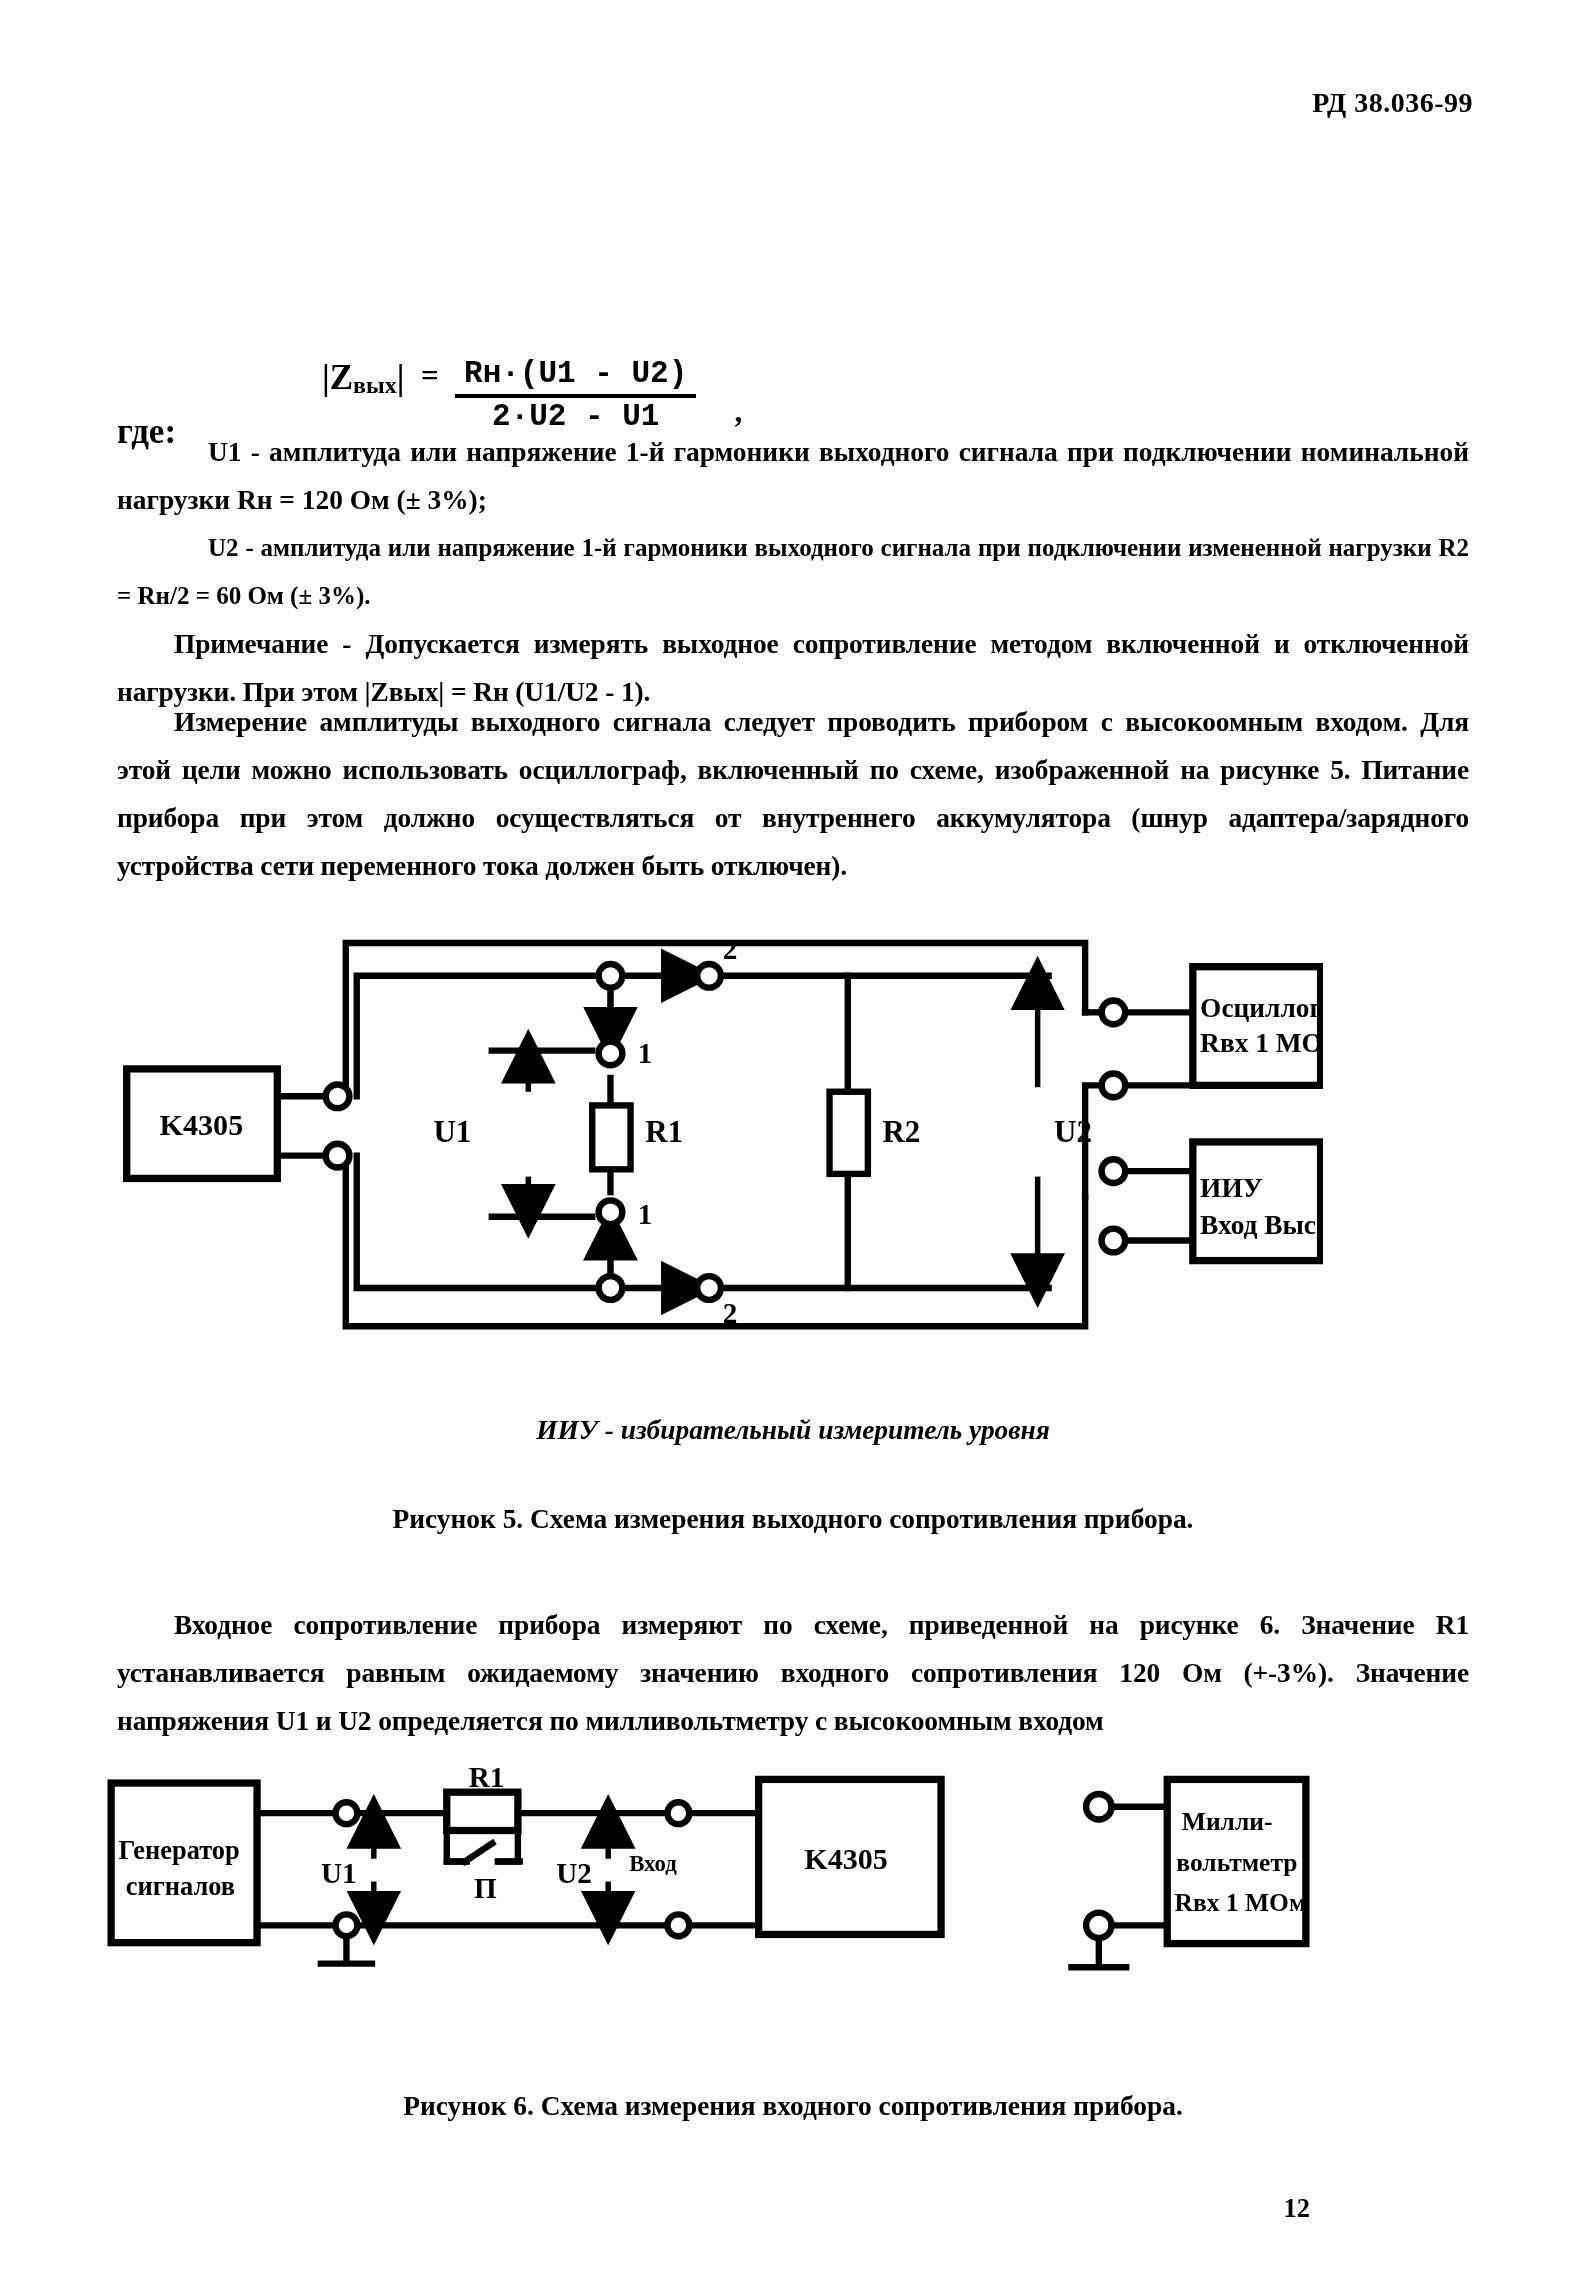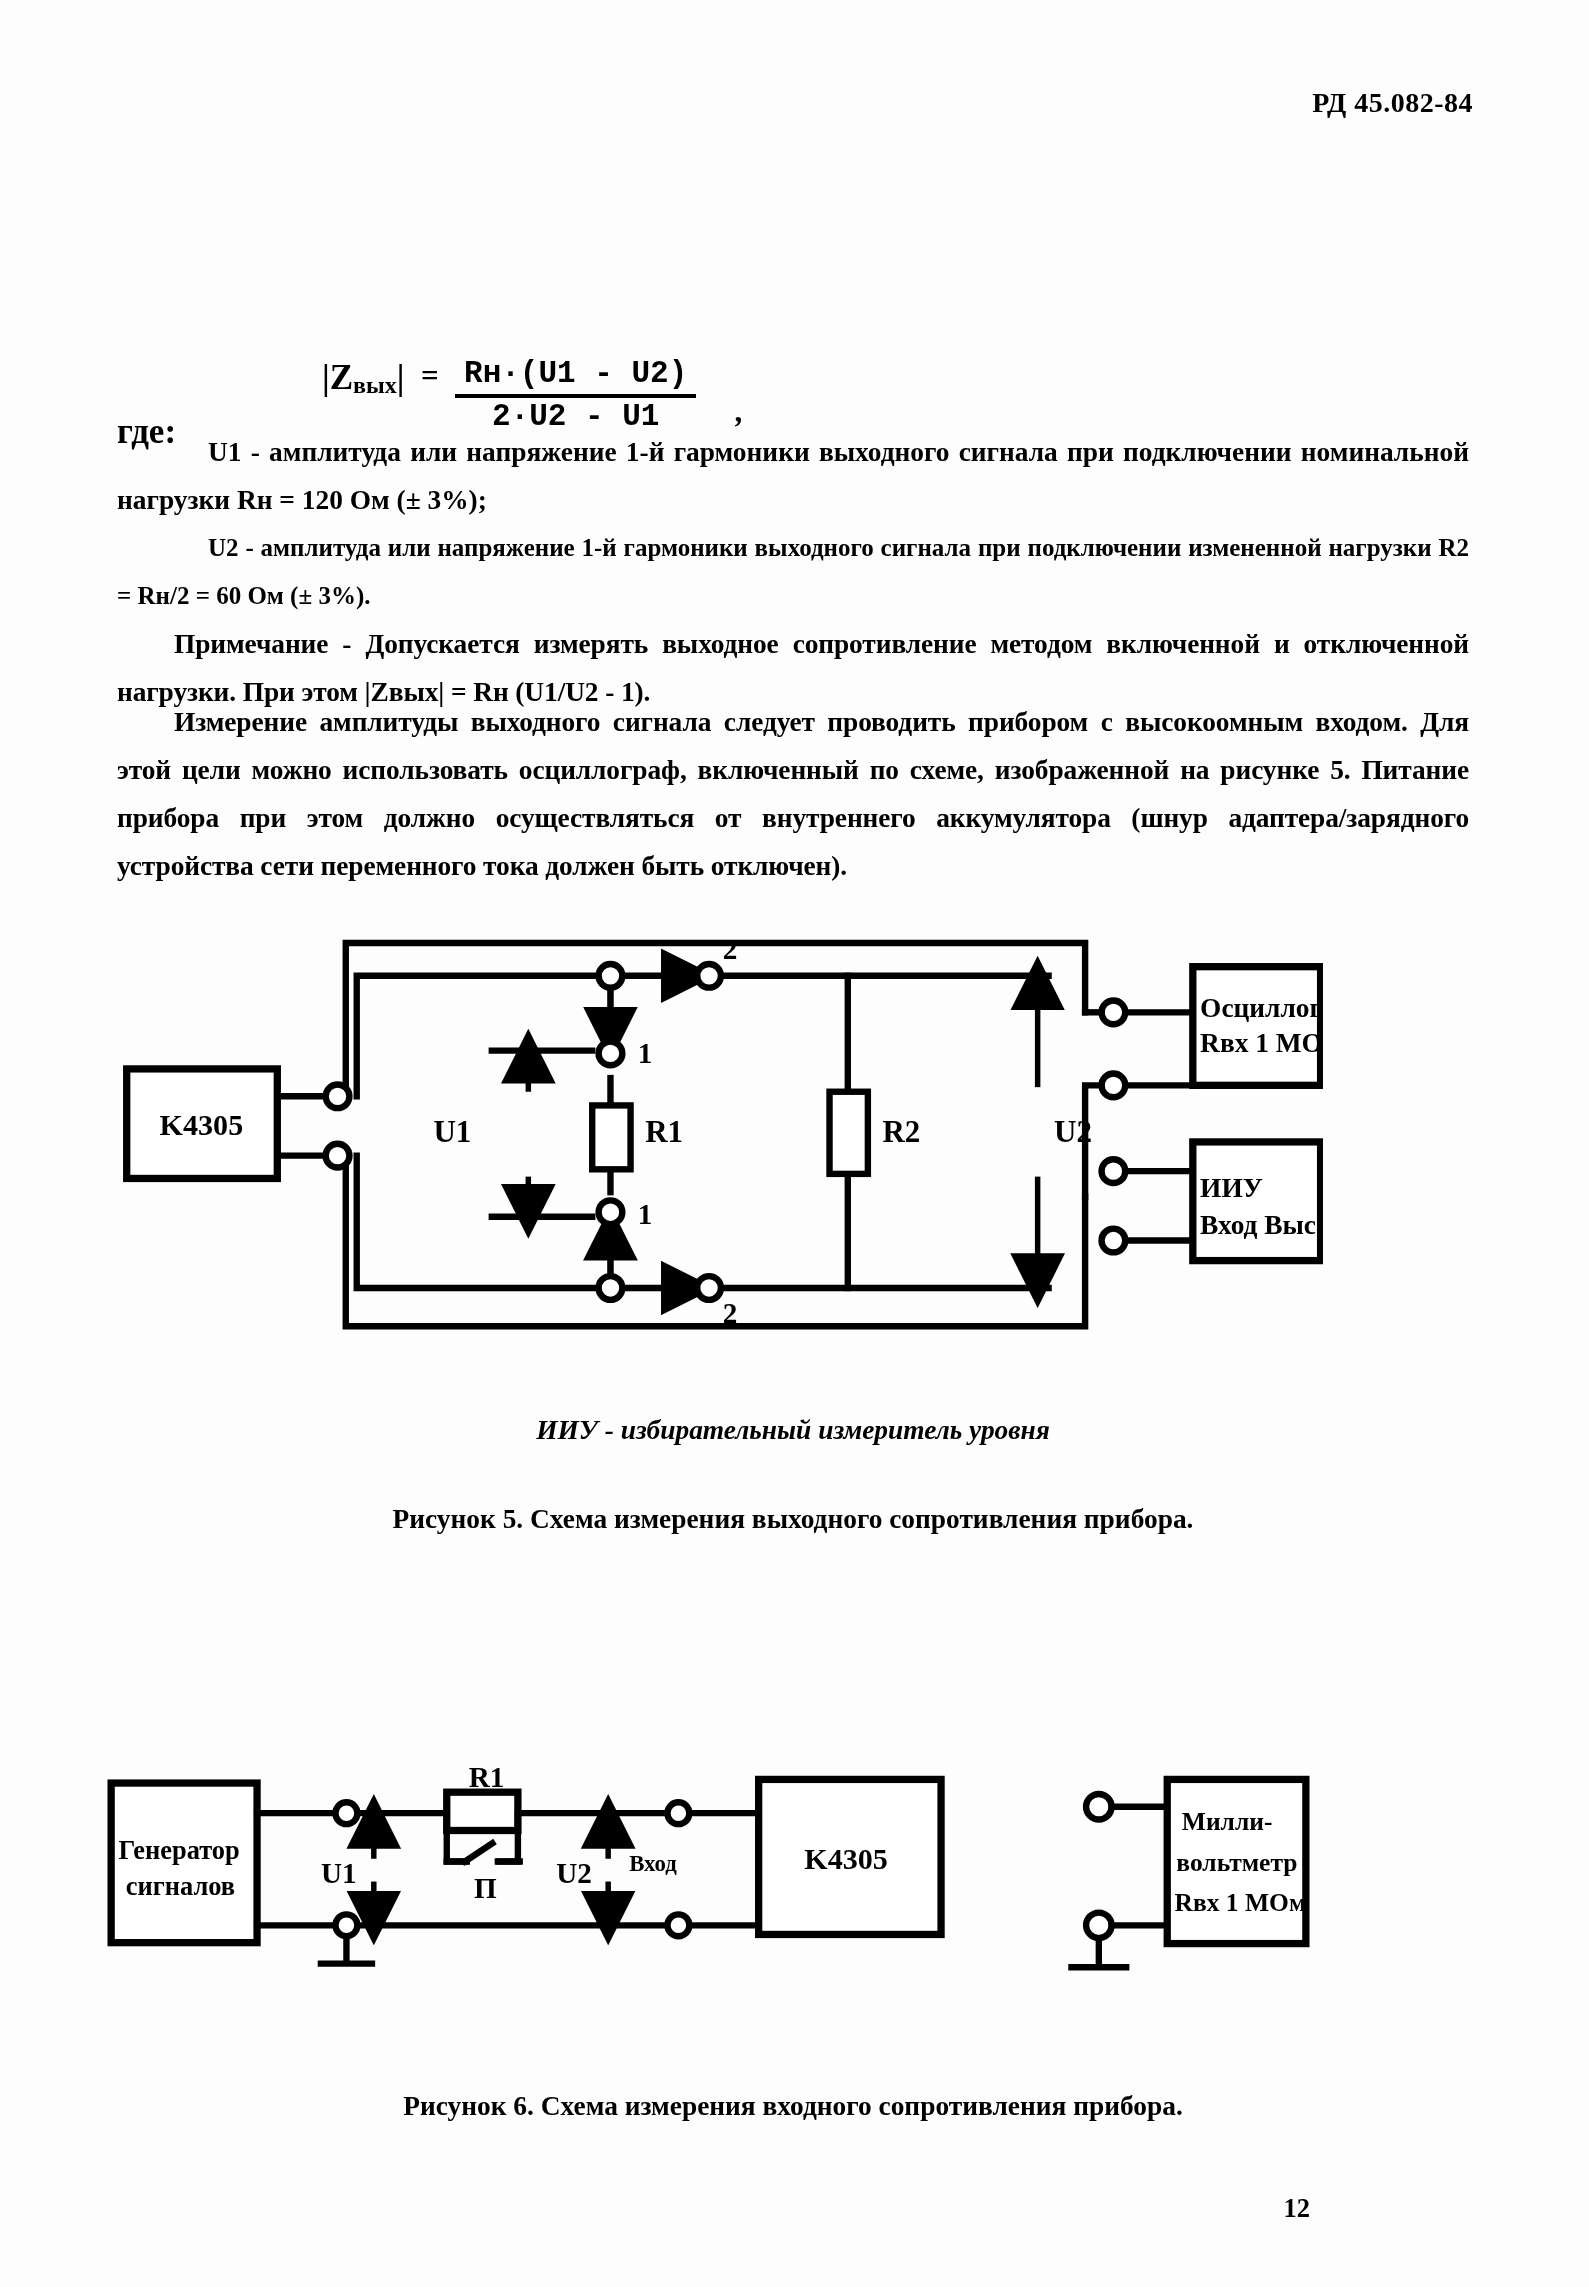--- a/index.html
+++ b/index.html
@@ -164,21 +164,21 @@
     text-align: right;
     font-size: 26.5px;
     font-weight: bold;
   }
 </style>
 </head>
 <body>
 
 <div class="page">
 
-  <div class="doc-header">РД 45.082-84</div>
+  <div class="doc-header">РД 38.036-99</div>
 
 
   <div class="formula">
     <span class="zmod">|<span>Z</span><span class="sub">вых</span>|</span>
     <span class="eqsign">=</span>
     <span class="frac">
       <span class="num">Rн·(U1 - U2)</span>
       <span class="bar"></span>
       <span class="den">2·U2 - U1</span>
     </span>
@@ -288,20 +288,21 @@
       <text x="570" y="143" font-family="Liberation Serif, serif" font-size="32" font-weight="bold">1</text>
       <text x="570" y="320" font-family="Liberation Serif, serif" font-size="32" font-weight="bold">1</text>
       <text x="663" y="30" font-family="Liberation Serif, serif" font-size="32" font-weight="bold">2</text>
       <text x="663" y="428" font-family="Liberation Serif, serif" font-size="32" font-weight="bold">2</text>
     </svg>
   </div>
 
   <div class="caption cap-iiu">ИИУ - избирательный измеритель уровня</div>
   <div class="caption cap-fig5">Рисунок 5. Схема измерения выходного сопротивления прибора.</div>
 
+  <div class="body-text jj p-input indent">Входное сопротивление прибора измеряют по схеме, приведенной на рисунке 6. Значение R1 устанавливается равным ожидаемому значению входного сопротивления 120 Ом (+-3%). Значение напряжения U1 и U2 определяется по милливольтметру с высокоомным входом</div>
 
   <div class="fig6">
     <svg class="fig-svg" width="1215" height="228" viewBox="0 0 1330 250" xmlns="http://www.w3.org/2000/svg">
       <defs>
         <marker id="arrHead6" markerWidth="10" markerHeight="10" refX="5" refY="5" orient="auto">
           <path d="M0,0 L10,5 L0,10 z" fill="#000"></path>
         </marker>
       </defs>
 
       <rect x="10" y="22" width="160" height="175" stroke="#000" stroke-width="8" fill="#fff"></rect>

